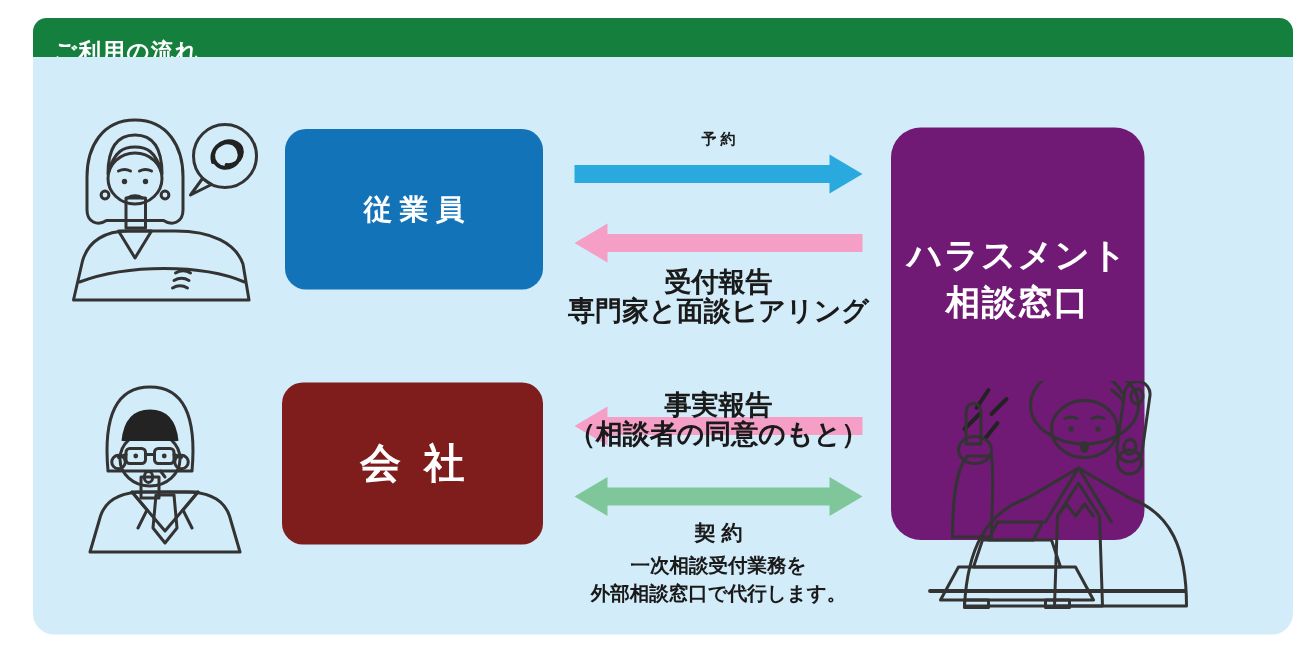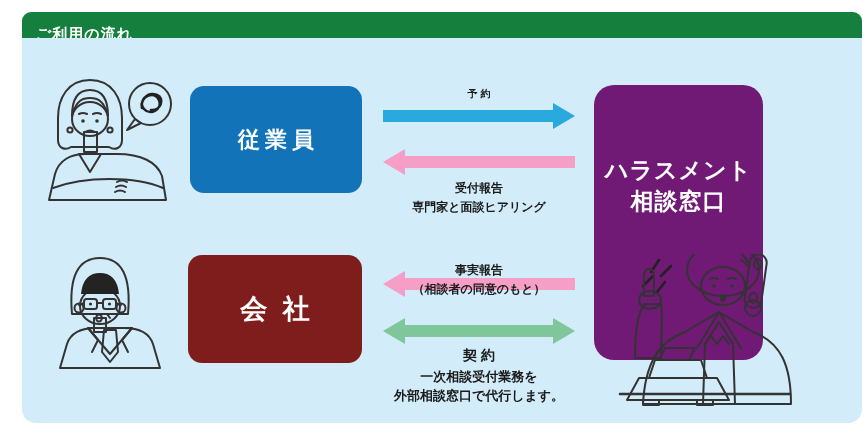--- a/index.html
+++ b/index.html
@@ -24,21 +24,21 @@
     position:absolute;left:22px;top:38px;width:840px;height:385px;
     background:#d2ecf9;border-radius:0 0 14px 14px;
   }
 
   
   .actor-box{
     position:absolute;display:flex;align-items:center;justify-content:center;
     color:#ffffff;font-weight:bold;border-radius:14px;
   }
   .box-employee{left:190px;top:86px;width:172px;height:107px;background:#1273b8;
-    font-size:22px;letter-spacing:5px;text-indent:5px;}
+    font-size:19px;letter-spacing:5px;text-indent:5px;}
   .box-company{left:188px;top:255px;width:174px;height:108px;background:#7f1d1d;
     font-size:27px;letter-spacing:4px;text-indent:4px;}
   .box-desk{
     position:absolute;left:594px;top:85px;width:169px;height:275px;
     background:#701a75;border-radius:20px;
   }
   .box-desk .desk-label{
     position:absolute;left:0;top:70px;width:100%;text-align:center;
     color:#ffffff;font-weight:bold;font-size:23px;line-height:31px;letter-spacing:1px;
   }
@@ -58,21 +58,21 @@
   .arrow-fact .shaft{left:20px;right:0;background:#f59ec6;}
   .arrow-fact .head{left:0;border-right:22px solid #f59ec6;}
   .arrow-contract{top:318px;}
   .arrow-contract .shaft{left:20px;right:20px;background:#7fc79a;}
   .arrow-contract .head-l{left:0;border-right:22px solid #7fc79a;}
   .arrow-contract .head-r{right:0;border-left:22px solid #7fc79a;}
 
   
   .flow-label{
     position:absolute;left:371px;width:216px;text-align:center;
-    color:#1a1a1a;font-weight:bold;font-size:12px;line-height:18.5px;
+    color:#1a1a1a;font-weight:bold;font-size:18px;line-height:18.5px;
   }
   .lbl-reservation{top:85px;font-size:10px;}
   .lbl-reception{top:179px;}
   .lbl-fact{top:237px;margin-top:24px;}
   .lbl-contract{top:346px;font-size:14px;}
   .lbl-contract-note{top:367px;font-size:13px;line-height:19px;}
 
   
   .illus{position:absolute;}
   .illus-employee{left:43px;top:78px;}

